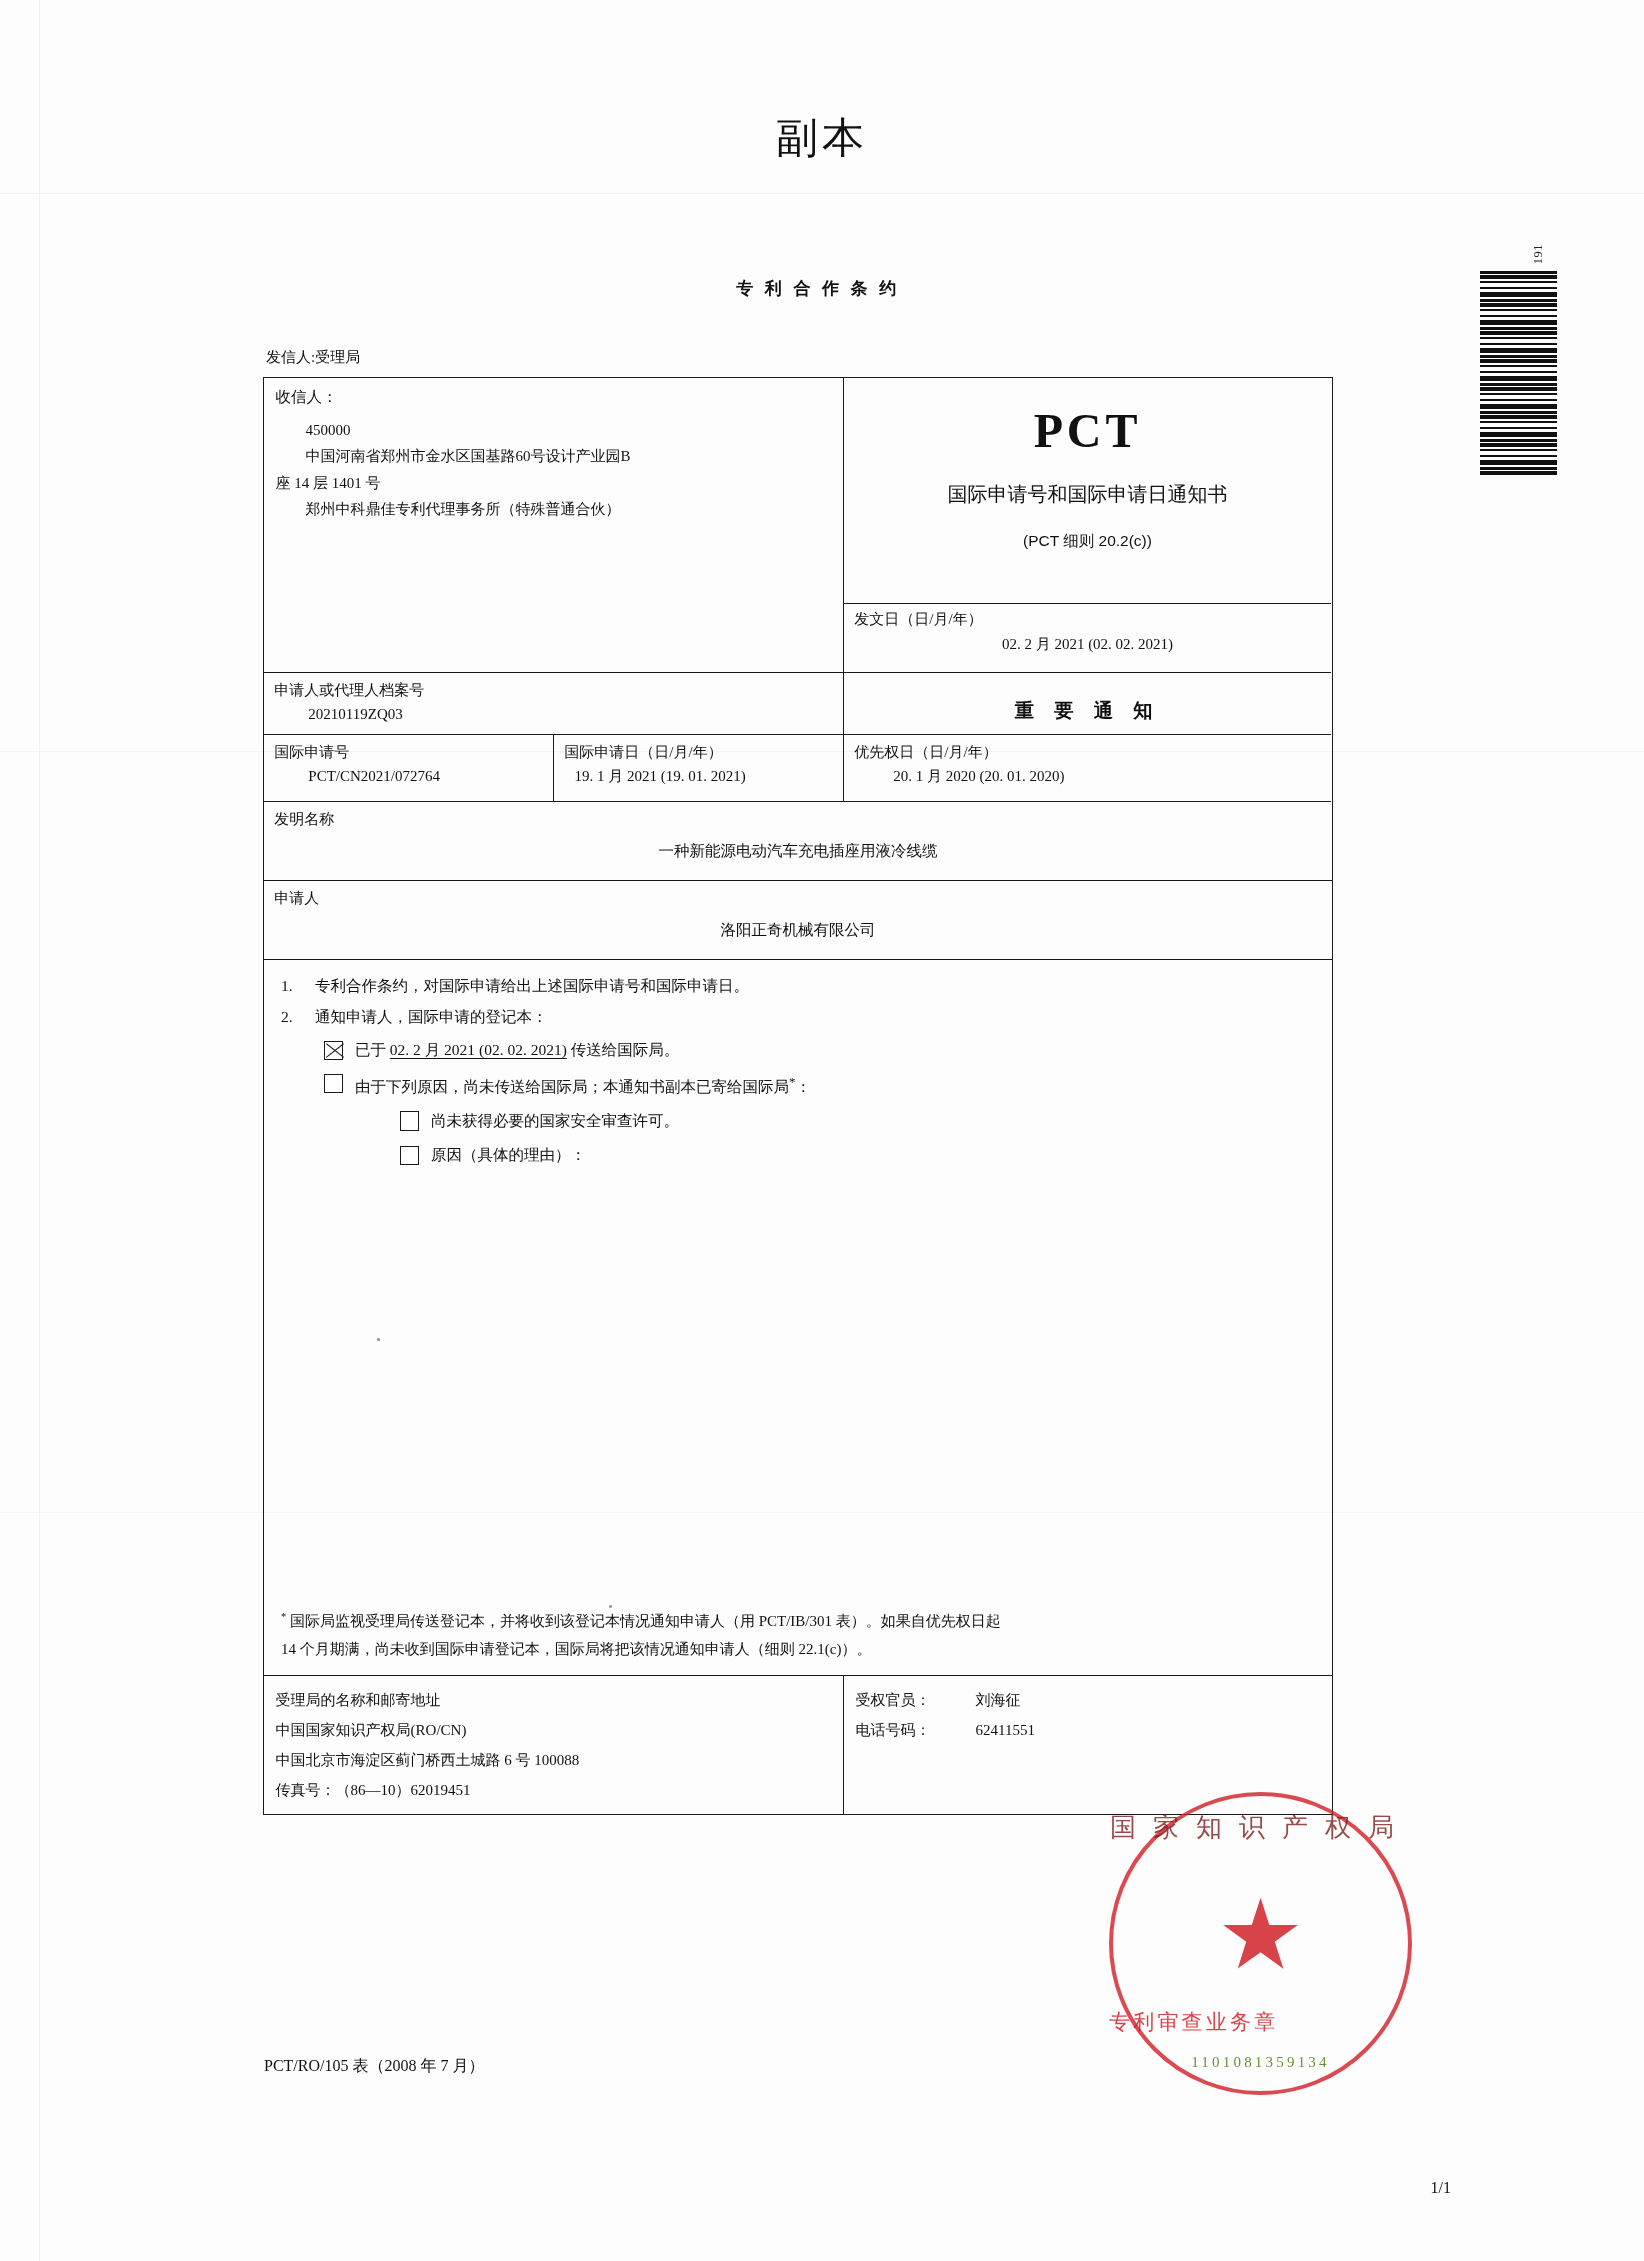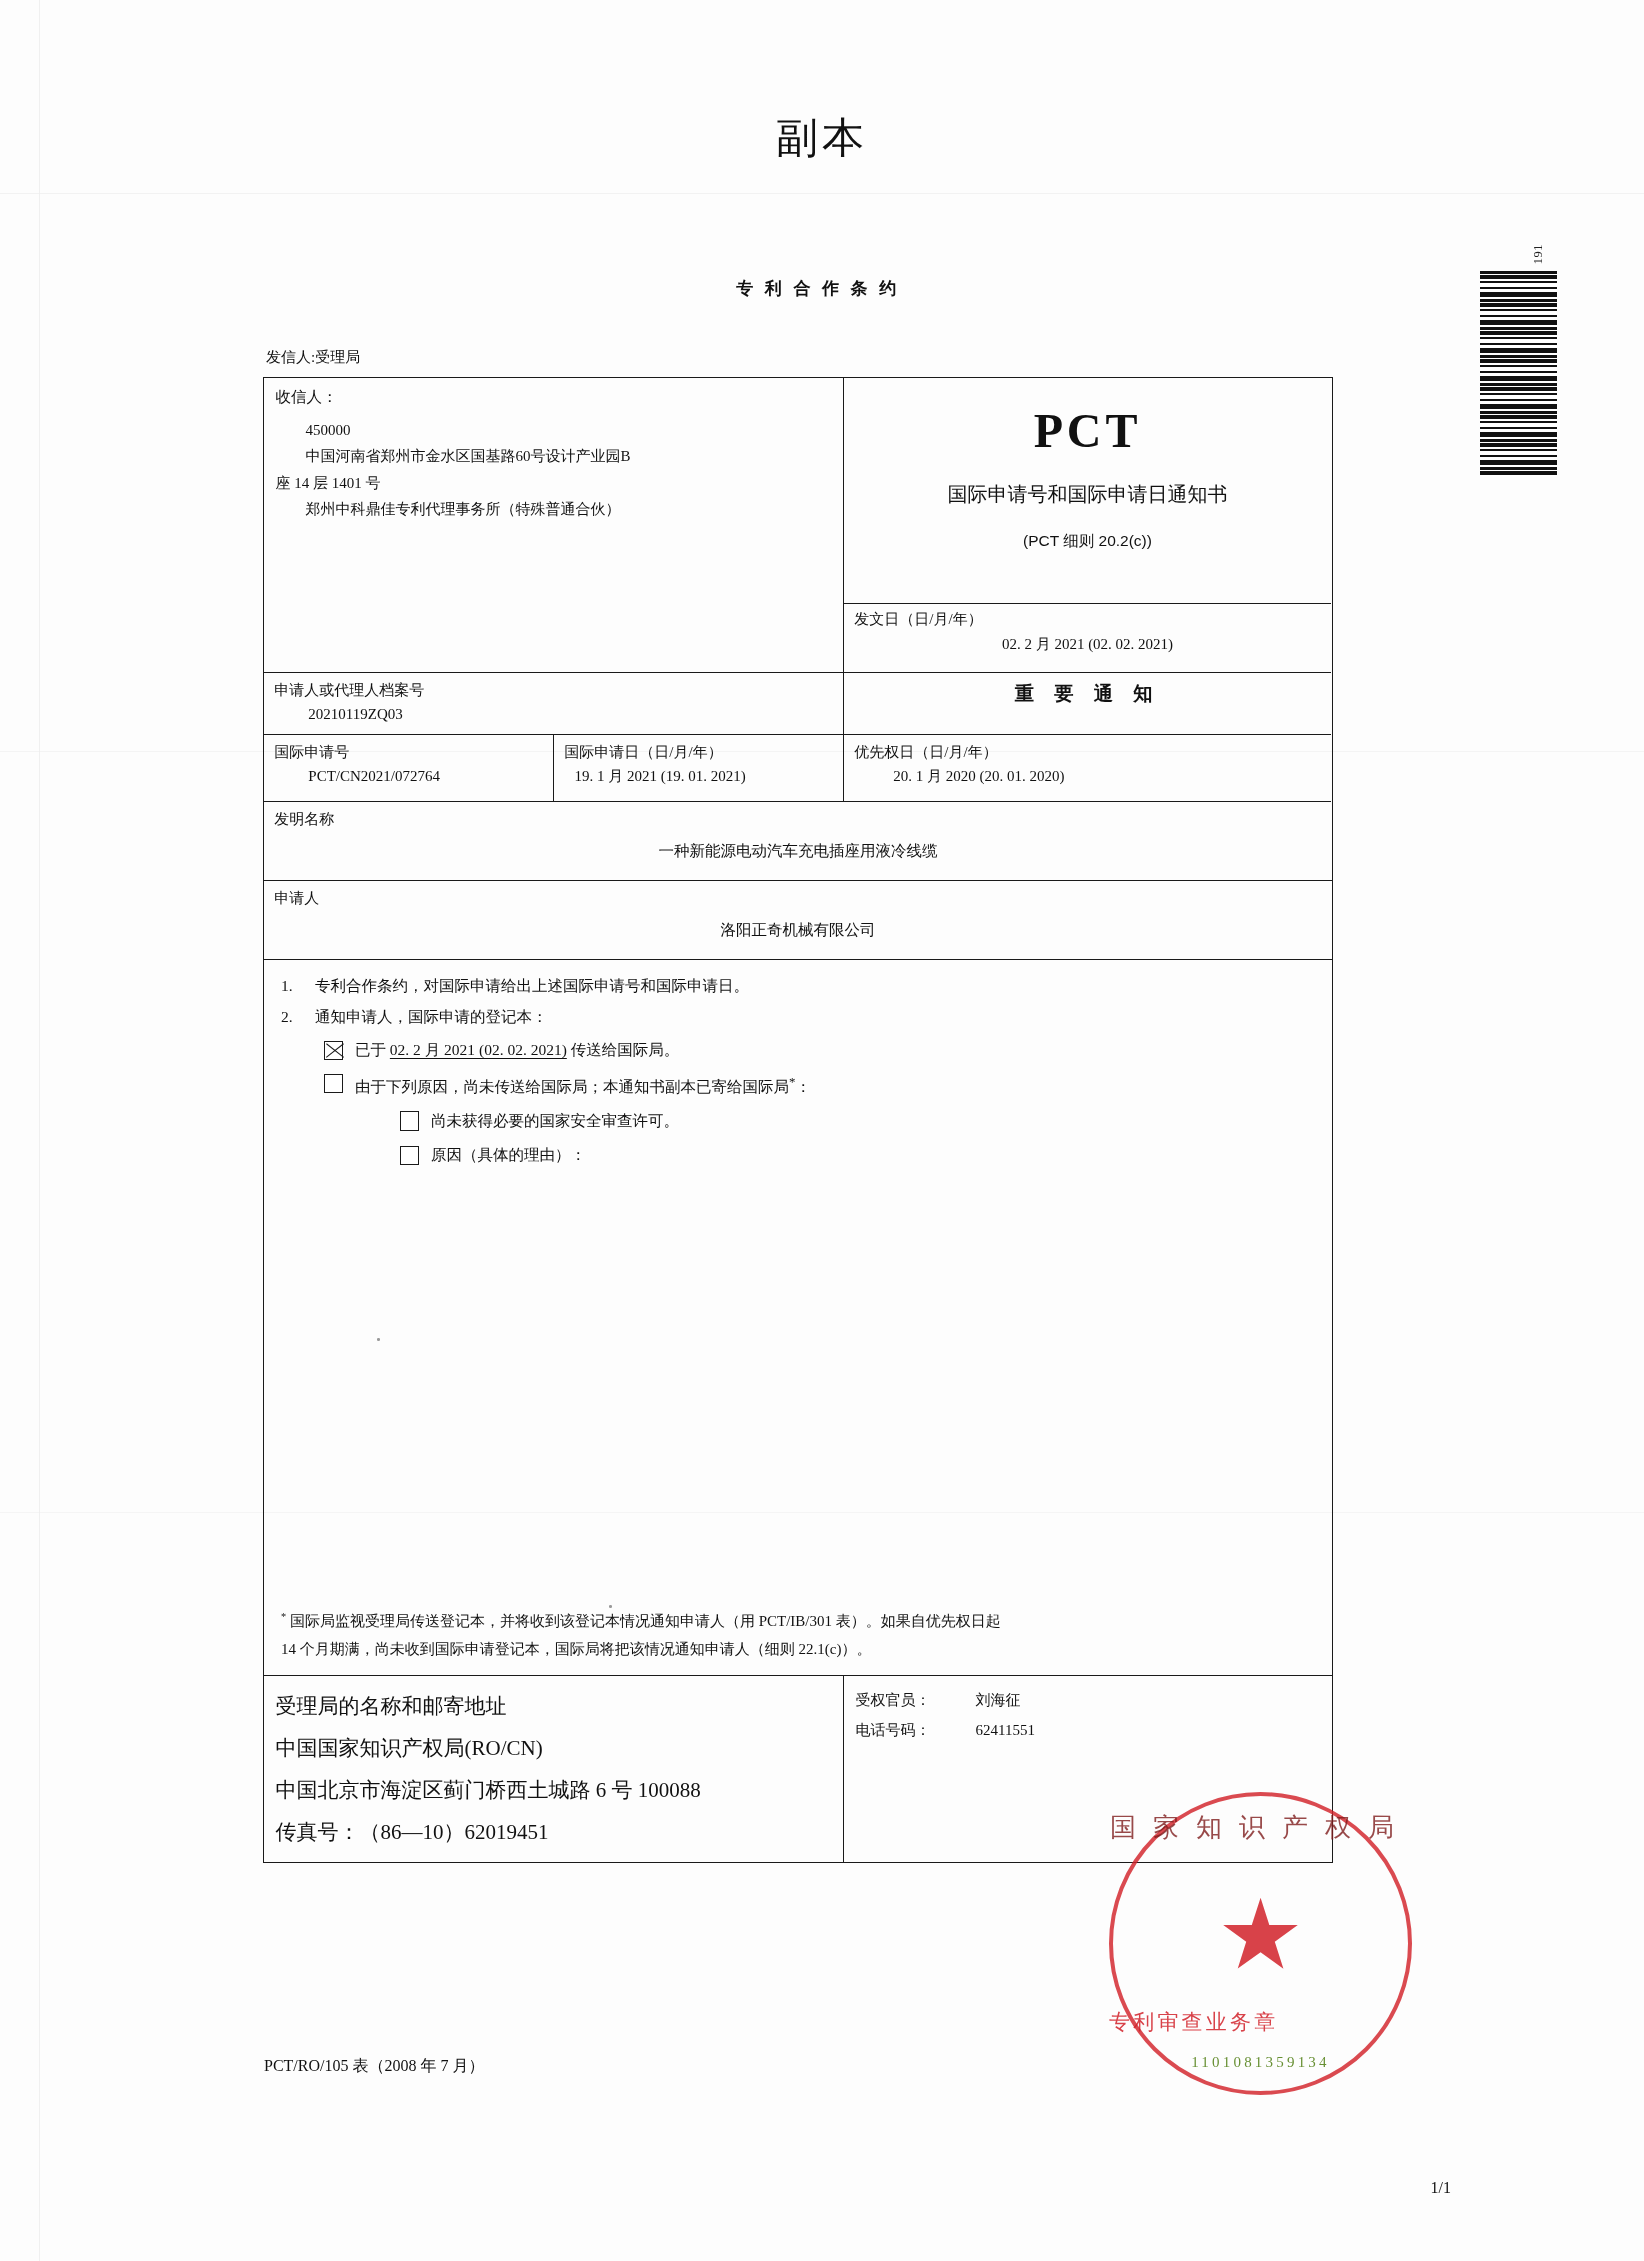--- a/index.html
+++ b/index.html
@@ -157,21 +157,21 @@
     border-bottom: 1.3px solid #1a1a1a;
     height: 70px;
     box-sizing: border-box;
     padding: 6.4px 10.3px;
   }
   .issue-box .d-lbl { font-size: 15px; }
   .issue-box .d-val { font-size: 15px; text-align: center; margin-top: 5.2px; }
 
   
   .docket-left { width: 580px; border-right: 1.3px solid #1a1a1a; border-bottom: 1.3px solid #1a1a1a; height: 62px; }
-  .docket-right { width: 487px; border-bottom: 1.3px solid #1a1a1a; height: 62px; display:flex; align-items:flex-start; justify-content:center; }
+  .docket-right { width: 487px; border-bottom: 1.3px solid #1a1a1a; height: 62px; display:flex; align-items:flex-end; justify-content:center; }
   .important { font-size: 19.3px; letter-spacing: 7.7px; font-weight: 600; }
 
   
   .num-a { width: 290px; border-right: 1.3px solid #1a1a1a; border-bottom: 1.3px solid #1a1a1a; height: 67px; }
   .num-b { width: 290px; border-right: 1.3px solid #1a1a1a; border-bottom: 1.3px solid #1a1a1a; height: 67px; }
   .num-c { width: 487px; border-bottom: 1.3px solid #1a1a1a; height: 67px; }
 
   
   .full { width: 1068px; border-bottom: 1.3px solid #1a1a1a; box-sizing: border-box; }
   .applicant { height: 79px; }
@@ -217,21 +217,21 @@
     right: 15.5px;
     bottom: 11.6px;
     font-size: 15px;
     line-height: 1.85;
   }
   .footnote sup { font-size: 10.3px; }
 
   
   .ro-left { width: 580px; border-right: 1.3px solid #1a1a1a; box-sizing: border-box; padding: 9px 11.6px; }
   .ro-right { width: 487px; box-sizing: border-box; padding: 9px 11.6px; position: relative; }
-  .ro-line { font-size: 21px; line-height: 2.0; }
+  .ro-line { font-size: 15px; line-height: 2.0; }
   .ro-kv { font-size: 15px; line-height: 2.0; }
   .ro-kv .k { display: inline-block; width: 120px; }
 
   
   .stamp {
     position: absolute;
     left: 1109px;
     top: 1792px;
     width: 303px;
     height: 303px;

